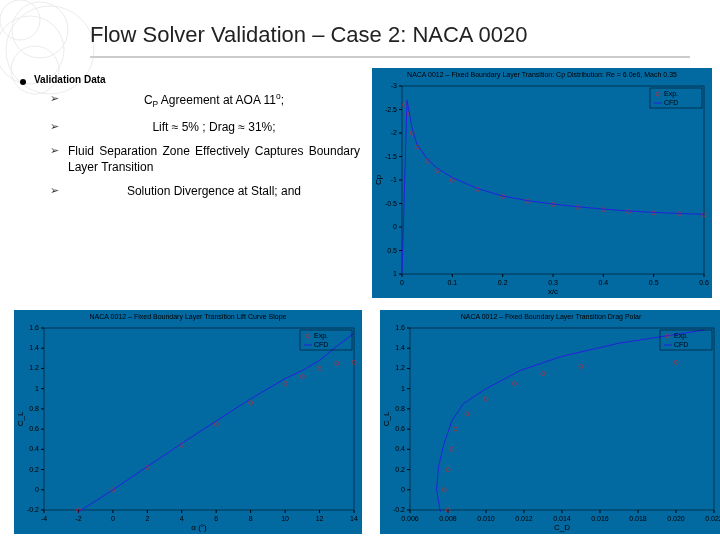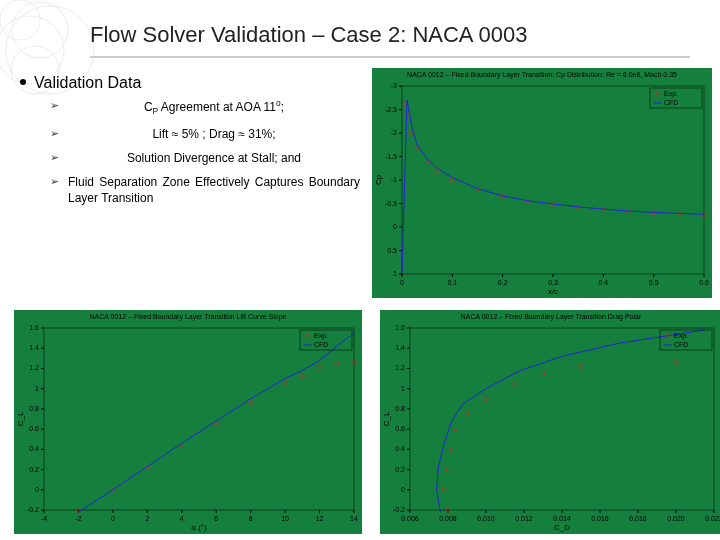--- a/index.html
+++ b/index.html
@@ -44,23 +44,23 @@
   }
   .text-block {
     position: absolute;
     top: 70px;
     left: 20px;
     width: 340px;
     font-size: 12px;
     color: #000;
   }
   .section-h {
-    font-weight: normal;
+    font-weight: bold;
     margin: 4px 0 6px 14px;
-    font-size: 16px;
+    font-size: 10px;
   }
   .section-bullet {
     position: absolute;
     left: 0;
     top: 5px;
     width: 6px;
     height: 6px;
     border-radius: 50%;
     background: #000;
   }
@@ -72,54 +72,54 @@
     position: absolute;
     left: -4px;
     top: 0;
     font-size: 11px;
     color: #333;
   }
   sub { font-size: 0.7em; vertical-align: sub; }
   sup { font-size: 0.7em; vertical-align: super; }
   .chart {
     position: absolute;
-    background: #15803d;
+    background: #0369a1;
   }
   .axis-line { stroke: #000; stroke-width: 1; }
   .tick-label { font: 7px Arial; fill: #000; }
   .axis-label { font: 8px Arial; fill: #000; text-anchor: middle; }
   .series-exp-marker { fill: none; stroke: #d22; stroke-width: 0.6; }
   .series-cfd { fill: none; stroke: #22d; stroke-width: 1; }
   .legend-box { fill:none; stroke:#000; stroke-width:0.5; }
   .legend-text { font: 7px Arial; fill:#000; }
 </style>
 </head>
 <body>
 
 <svg class="deco-circles" viewBox="0 0 140 140">
   <circle cx="40" cy="40" r="20"></circle>
     <circle cx="60" cy="50" r="28"></circle>
   <circle cx="50" cy="70" r="34"></circle>
     <circle cx="70" cy="70" r="44"></circle>
   <circle cx="55" cy="90" r="24"></circle>
 </svg>
 
-<div class="slide-title">Flow Solver Validation – Case 2: NACA 0003</div>
+<div class="slide-title">Flow Solver Validation – Case 2: NACA 0020</div>
 <div class="slide-title-underline"></div>
 
 <div class="text-block">
   <div class="section-wrap">
     <span class="section-bullet"></span>
     <div class="section-h">Validation Data</div>
   </div>
   <ul class="bullets">
     <li>C<sub>P</sub> Agreement at AOA 11<sup>o</sup>;</li>
     <li>Lift ≈ 5% ; Drag ≈ 31%;</li>
+    <li style="text-align:justify">Fluid Separation Zone Effectively Captures Boundary Layer Transition</li>
     <li>Solution Divergence at Stall; and</li>
-    <li style="text-align:justify">Fluid Separation Zone Effectively Captures Boundary Layer Transition</li>
   </ul>
 </div>
 
 <div class="chart" id="chart-cp" style="left:372px; top:68px; width:340px; height:230px;"><svg width="340" height="230">
       <text x="170" y="9" text-anchor="middle" class="tick-label" style="font-size:7px">NACA 0012 – Fixed Boundary Layer Transition: Cp Distribution: Re = 6.0e6, Mach 0.35</text>
       <rect x="30" y="18" width="302" height="188" class="legend-box"></rect>
       <line x1="30" x2="30" y1="206" y2="209" class="axis-line"></line>
       <text x="30" y="217" text-anchor="middle" class="tick-label">0</text>
       <line x1="80.33333333333334" x2="80.33333333333334" y1="206" y2="209" class="axis-line"></line>
       <text x="80.33333333333334" y="217" text-anchor="middle" class="tick-label">0.1</text>

